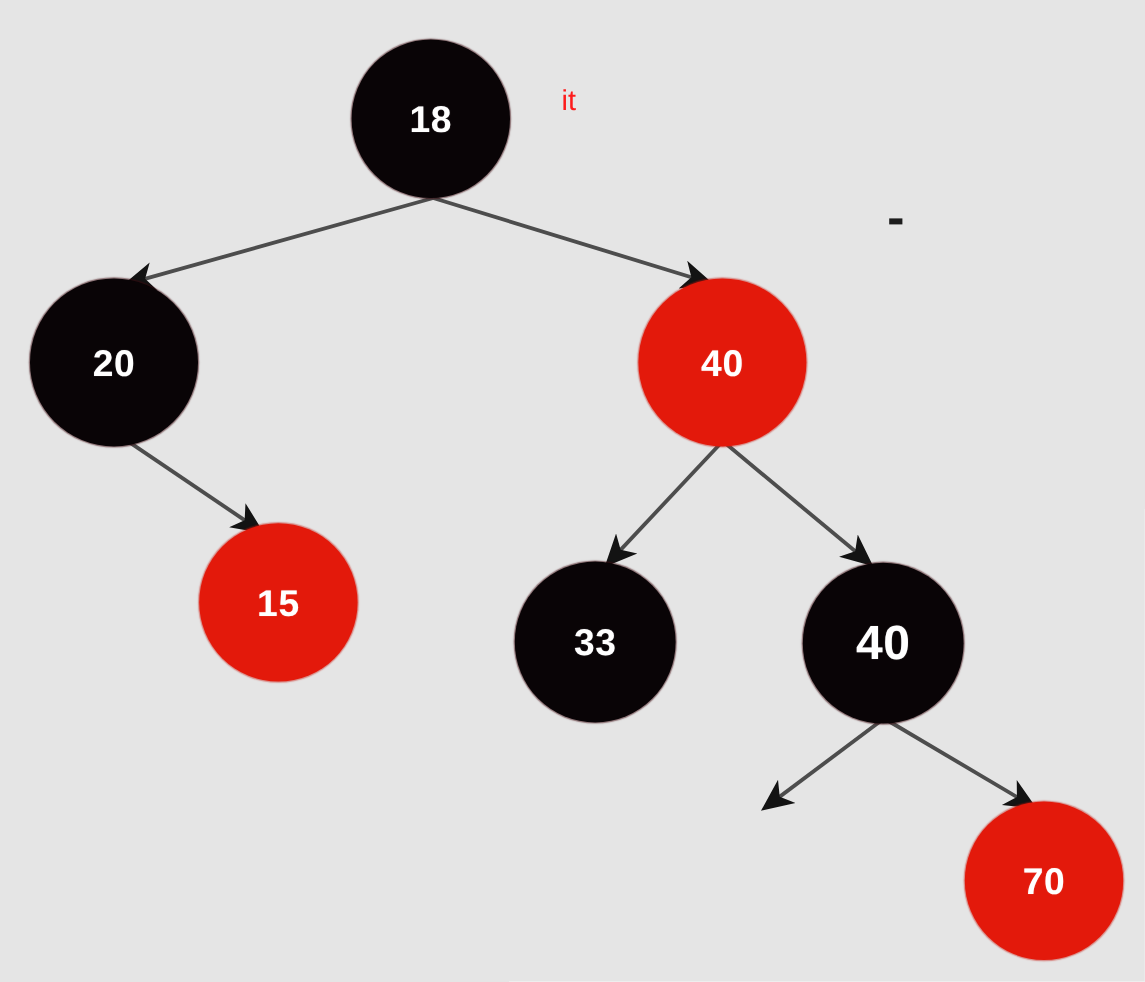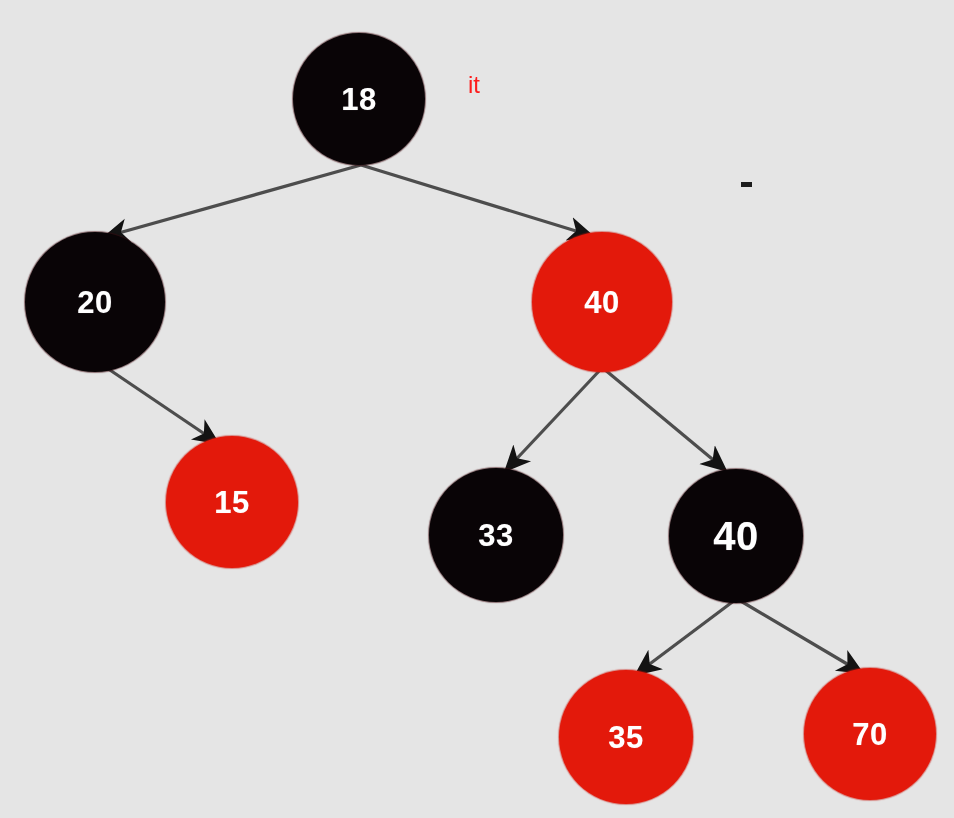--- a/index.html
+++ b/index.html
@@ -103,23 +103,20 @@
   </div>
 
   <div class="tree-node node-black" style="left:429px; top:468px; width:134px; height:134px;">
     <span class="node-label" style="font-size:31px;">33</span>
   </div>
 
   <div class="tree-node node-black" style="left:669px; top:469px; width:134px; height:134px;">
     <span class="node-label" style="font-size:40px;">40</span>
   </div>
 
-  <div class="tree-node node-red" style="left:559px; top:670px; width:134px; height:134px;">
-    <span class="node-label" style="font-size:31px;">35</span>
-  </div>
 
   <div class="tree-node node-red" style="left:804px; top:668px; width:132px; height:132px;">
     <span class="node-label" style="font-size:31px;">70</span>
   </div>
 
   <div id="annotation-it" style="left:468px; top:73px;">it</div>
 
   <div id="stray-mark" style="left:741px; top:182px; width:11px; height:5px;"></div>
 
 </div>

